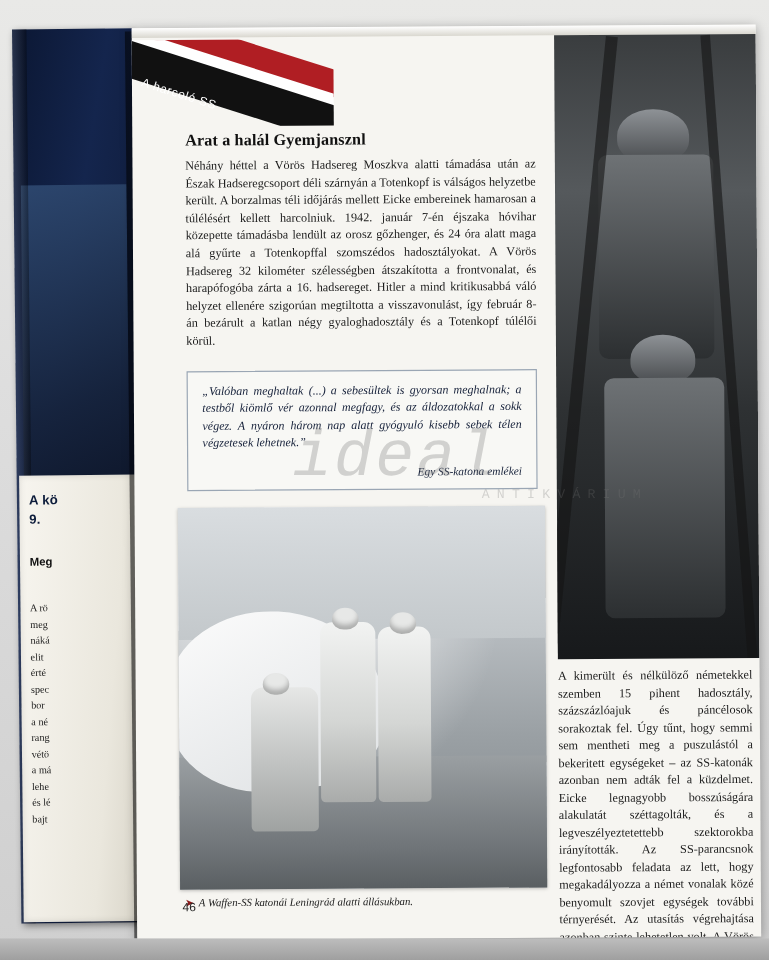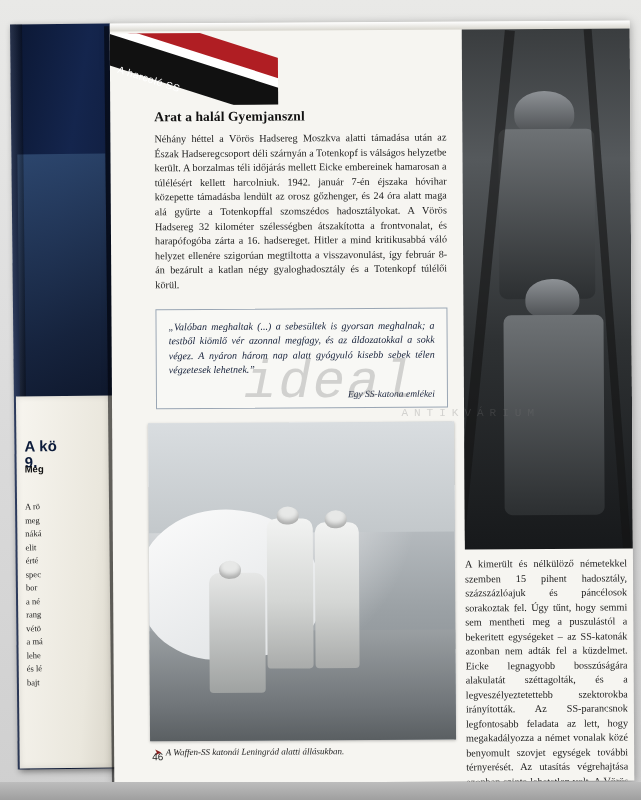--- a/index.html
+++ b/index.html
@@ -68,25 +68,24 @@
     background: linear-gradient(95deg,#f7f5ef 0%, #eae7dd 70%, #d8d4c8 100%);
     box-shadow: inset 0 0 6px rgba(0,0,0,0.12);
   }
   .cover-white-band .cv-title {
     position: absolute;
     left: 8px;
     top: 14px;
     width: 86px;
     font-family: "Liberation Sans", sans-serif;
     font-weight: bold;
-    font-size: 15px;
+    font-size: 11px;
     line-height: 15px;
     color: #0c1b3a;
     letter-spacing: 0.2px;
-    margin-top: 28px;
   }
   .cover-white-band .cv-sub {
     position: absolute;
     left: 8px;
     top: 66px;
     width: 86px;
     font-family: "Liberation Sans", sans-serif;
     font-weight: bold;
     font-size: 9.5px;
     line-height: 13px;

